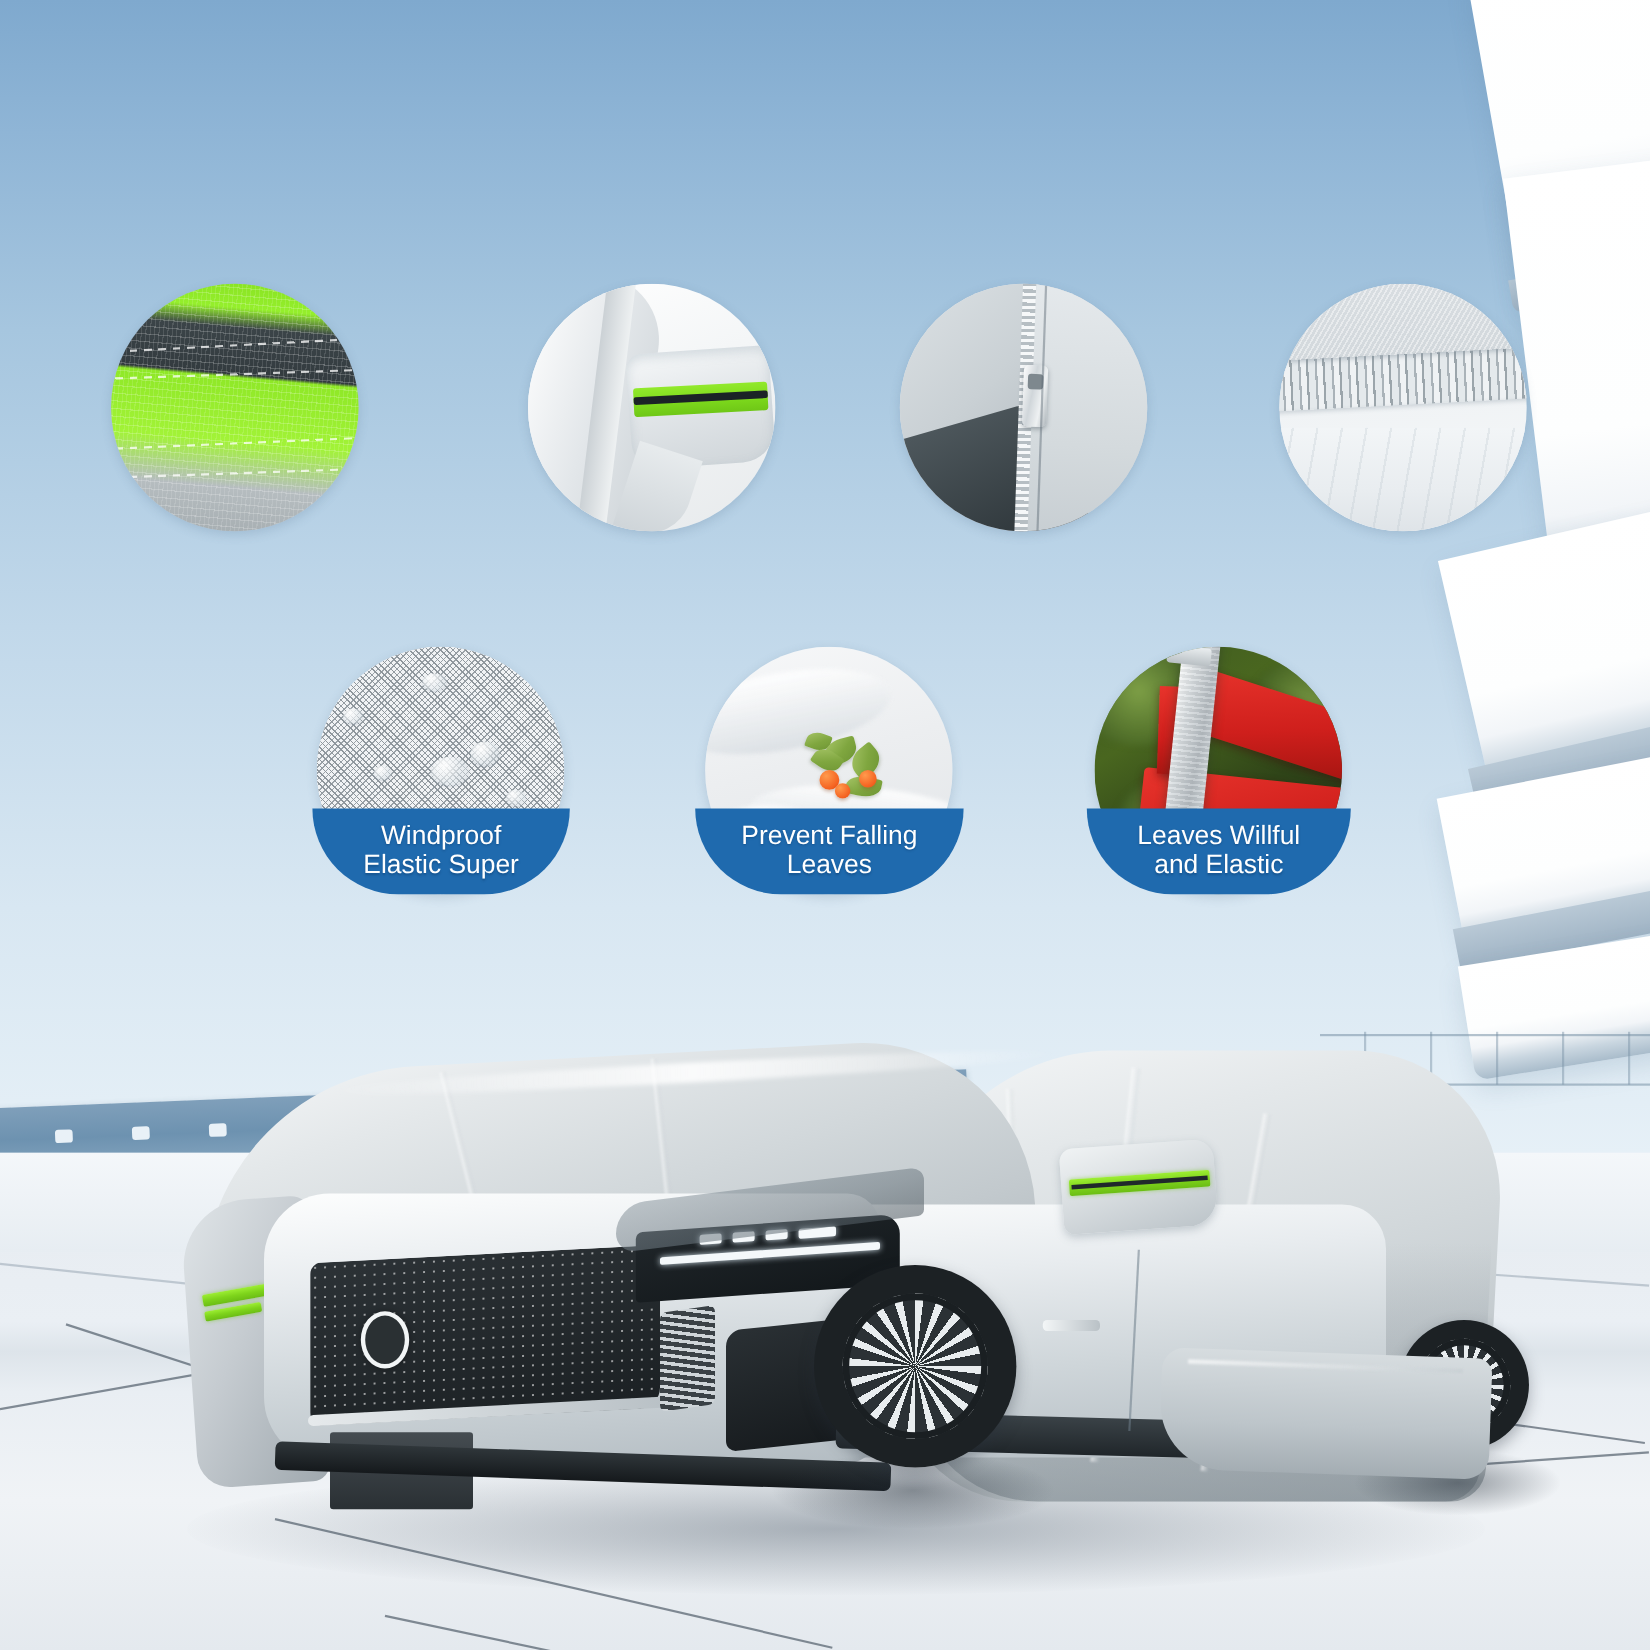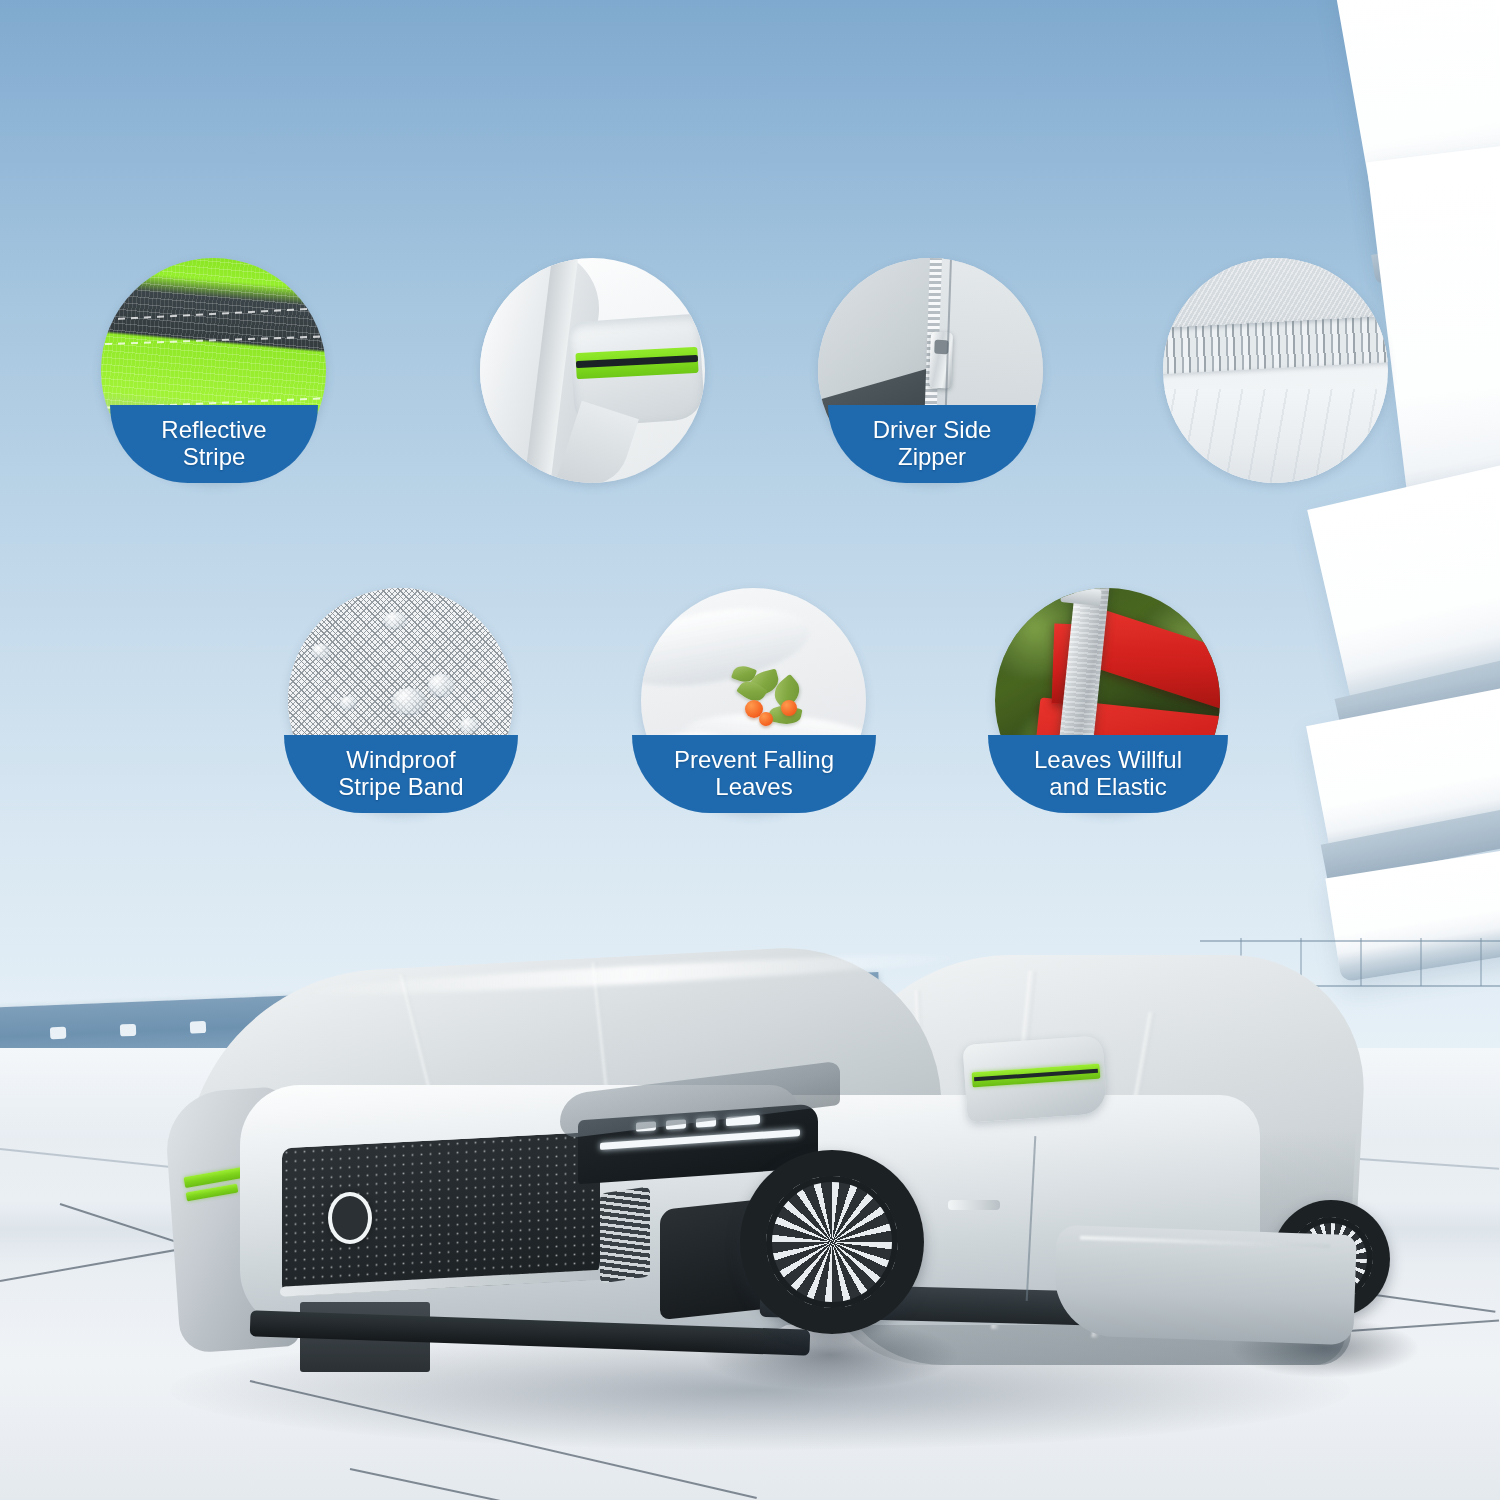--- a/index.html
+++ b/index.html
@@ -384,24 +384,20 @@
 
   <div class="feature" style="left:101px; top:258px;">
     <div class="photo">
       <div class="tex-reflective"></div>
       <div class="stitch" style="top:62px; transform: rotate(-3deg);"></div>
       <div class="stitch" style="top:86px; transform: rotate(-2deg);"></div>
       <div class="stitch" style="top:150px; transform: rotate(-2.5deg);"></div>
       <div class="stitch" style="top:176px; transform: rotate(-2deg);"></div>
     </div>
   </div>
-  <div class="band-outer" style="left:110px; top:405px; width:208px; border-radius:0 0 95px 95px;">
-    <span><span>Reflective</span><br>
-      <span>Stripe</span></span>
-  </div>
 
   <div class="feature" style="left:480px; top:258px;">
     <div class="photo">
       <div class="tex-mirrorcap"></div>
       <div class="mc-fold" style="left:-10px; top:-10px; width:120px; height:250px; transform: rotate(8deg); border-radius:0 60px 0 0;"></div>
       <div class="mc-fold" style="left:58px; top:-6px; width:26px; height:240px; transform: rotate(7deg); background:linear-gradient(90deg,#cbd1d5,#eef1f2);"></div>
       <div class="mc-pocket" style="left:92px; top:60px; width:130px; height:105px; transform: rotate(-4deg);"></div>
       <div class="mc-green" style="left:96px; top:92px; width:122px; height:26px; transform: rotate(-3deg);"></div>
       <div class="mc-black" style="left:96px; top:100px; width:122px; height:7px; transform: rotate(-3deg);"></div>
       <div class="mc-fold" style="left:88px; top:150px; width:60px; height:80px; transform: rotate(18deg); background:linear-gradient(180deg,#e7ebed,#cfd5d9); border-radius:0 0 40px 0;"></div>
@@ -411,24 +407,20 @@
   <div class="feature" style="left:818px; top:258px;">
     <div class="photo">
       <div class="tex-zip"></div>
       <div class="zp-panel" style="left:-30px; top:-20px; width:200px; height:180px; transform: rotate(-22deg);"></div>
       <div class="zp-dark" style="left:10px; top:120px; width:150px; height:120px; transform: rotate(-16deg);"></div>
       <div class="zp-panel" style="left:118px; top:-20px; width:140px; height:280px; transform: rotate(3deg); background:linear-gradient(180deg,#e7ebee 0%, #d4dadd 60%, #c3cacf 100%);"></div>
       <div class="zp-teeth" style="left:108px; top:-10px; height:250px; transform: rotate(2deg);"></div>
       <div class="zp-pull" style="left:112px; top:74px; transform: rotate(2deg);"></div>
       <div style="position:absolute; left:128px; top:0; width:2px; height:230px; background:rgba(90,105,115,.45); transform: rotate(2deg);"></div>
     </div>
-  </div>
-  <div class="band-outer" style="left:828px; top:405px; width:208px; border-radius:0 0 95px 95px;">
-    <span><span>Driver Side</span><br>
-      <span>Zipper</span></span>
   </div>
 
   <div class="feature" style="left:1163px; top:258px;">
     <div class="photo">
       <div class="tex-elastic"></div>
       <div class="el-upper"></div>
       <div class="el-band" style="top:64px; transform: rotate(-3deg);"></div>
       <div class="el-lower"></div>
     </div>
   </div>
@@ -442,21 +434,21 @@
       <div class="bead" style="left:104px; top:100px; width:34px; height:26px;"></div>
       <div class="bead" style="left:52px; top:108px; width:16px; height:13px;"></div>
       <div class="bead" style="left:172px; top:130px; width:18px; height:15px;"></div>
       <div class="bead" style="left:118px; top:148px; width:20px; height:16px;"></div>
       <div class="bead" style="left:74px; top:160px; width:15px; height:12px;"></div>
       <div class="bead" style="left:160px; top:164px; width:22px; height:18px;"></div>
     </div>
   </div>
   <div class="band-outer" style="left:284px; top:735px; width:234px; border-radius:0 0 95px 95px;">
     <span><span>Windproof</span><br>
-      <span>Stripe Band</span></span>
+      <span>Elastic Super</span></span>
   </div>
 
   <div class="feature" style="left:641px; top:588px;">
     <div class="photo">
       <div class="tex-leaf"></div>
       <div class="lf-wave" style="left:-30px; top:24px; width:200px; height:70px; transform: rotate(-10deg);"></div>
       <div class="lf-wave" style="left:40px; top:128px; width:220px; height:60px; transform: rotate(6deg);"></div>
       <div class="lf-wave" style="left:-50px; top:150px; width:160px; height:90px; transform: rotate(-22deg);"></div>
       <div class="leaf" style="left:92px; top:78px; width:22px; height:16px; transform: rotate(20deg);"></div>
       <div class="leaf" style="left:108px; top:84px; width:30px; height:22px; transform: rotate(-15deg);"></div>

